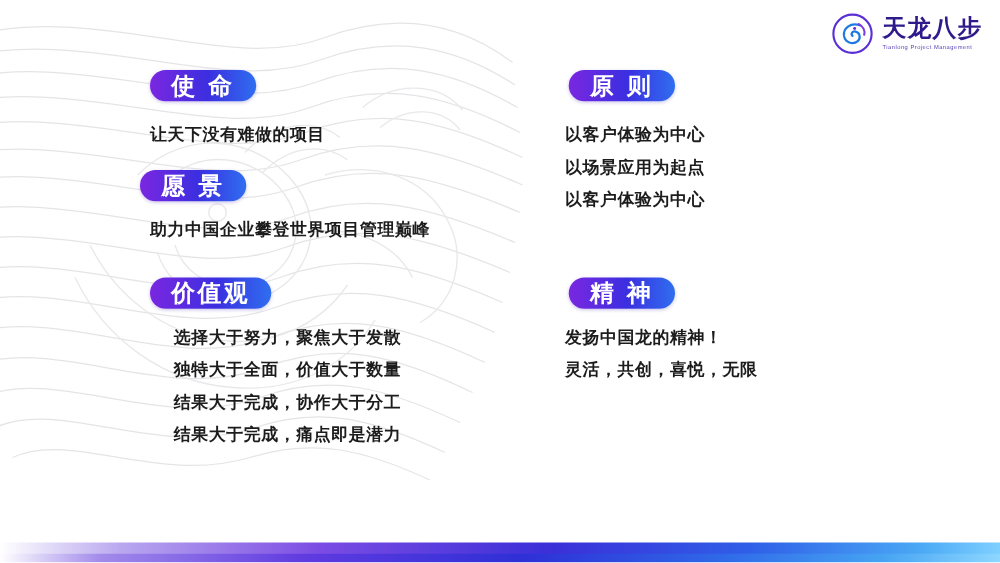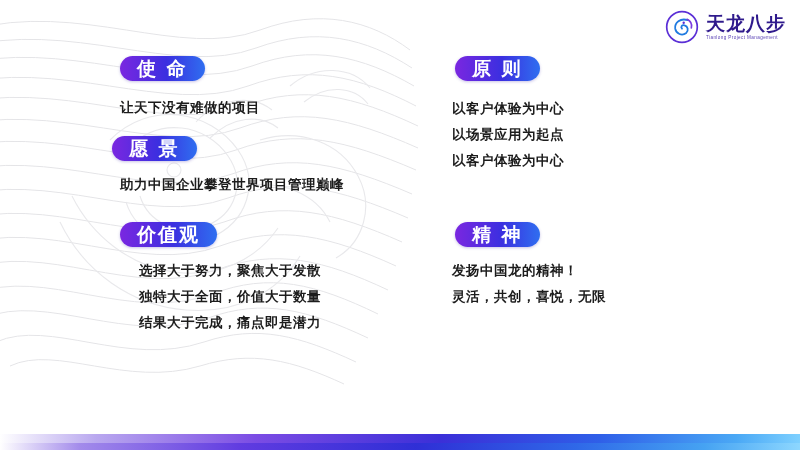--- a/index.html
+++ b/index.html
@@ -171,20 +171,21 @@
 
   <div class="pill" style="left:112px; top:136px;">愿 景</div>
   <div class="lines" style="left:120px; top:171px;">
     <div>助力中国企业攀登世界项目管理巅峰</div>
   </div>
 
   <div class="pill" style="left:120px; top:222px;text-align:right;">价值观</div>
   <div class="lines" style="left:120px; top:257px;margin-left:19px;">
     <div>选择大于努力，聚焦大于发散</div>
     <div>独特大于全面，价值大于数量</div>
+    <div>结果大于完成，协作大于分工</div>
     <div>结果大于完成，痛点即是潜力</div>
   </div>
 
   <div class="pill" style="left:455px; top:56px;">原 则</div>
   <div class="lines" style="left:452px; top:95px;">
     <div>以客户体验为中心</div>
     <div>以场景应用为起点</div>
     <div>以客户体验为中心</div>
   </div>
 

